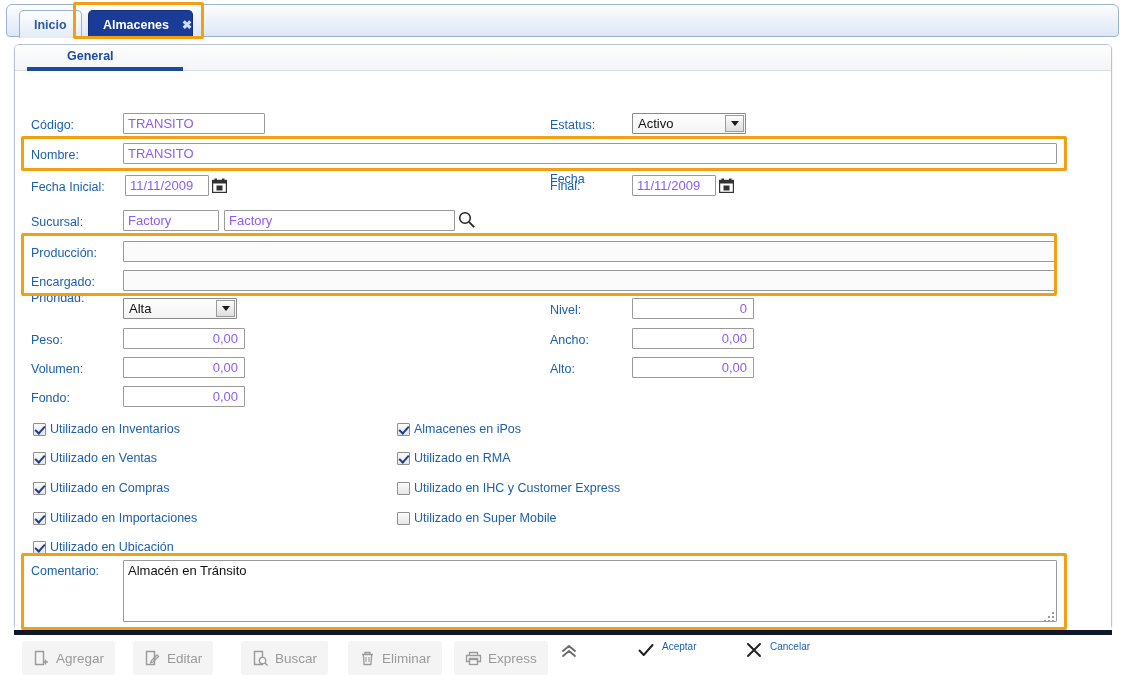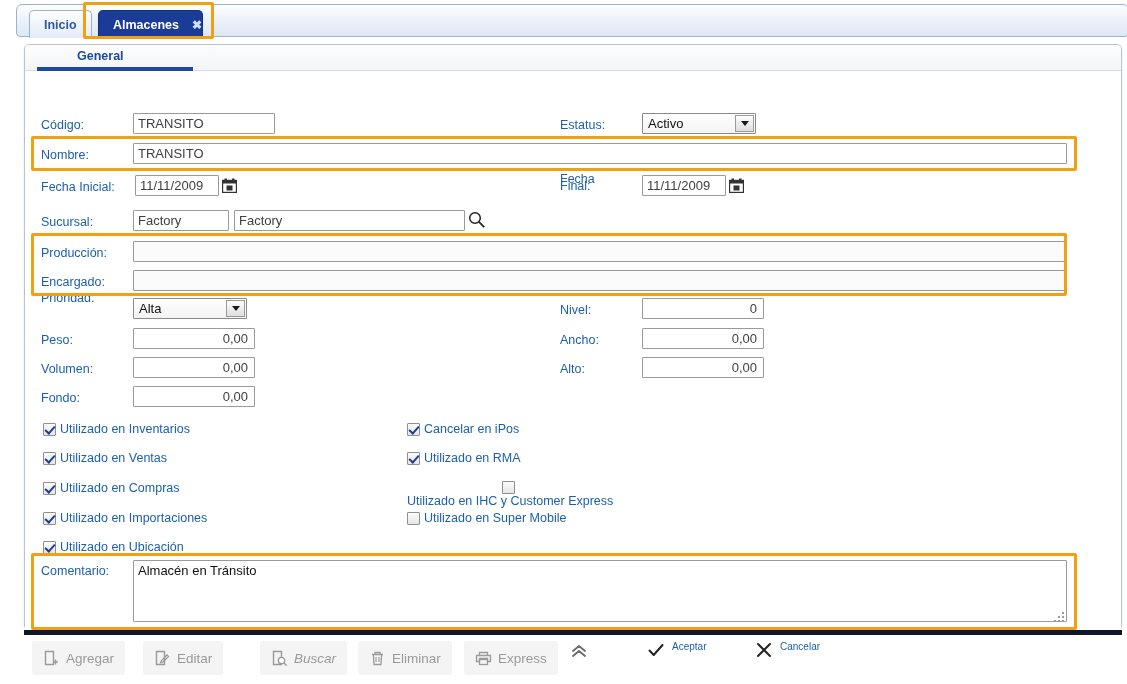--- a/index.html
+++ b/index.html
@@ -7,21 +7,20 @@
     margin: 0; padding: 0;
     width: 1127px; height: 684px;
     background: #ffffff;
     font-family: "Liberation Sans", sans-serif;
     overflow: hidden;
   }
   .app {
     position: absolute; left: 0; top: 0;
     width: 1029px; height: 684px;
     background: #ffffff;
-    margin-left: 10px;
   }
 
   
   .tabstrip {
     position: absolute; left: 6px; top: 4px;
     width: 1113px; height: 33px;
     background: linear-gradient(to bottom, #fdfeff 0%, #eef3fa 45%, #dde7f5 100%);
     border: 1px solid #9db3cc;
     border-radius: 6px 6px 4px 4px;
   }
@@ -96,21 +95,21 @@
     position: absolute;
     font-size: 12.5px; color: #1b5fad;
     white-space: nowrap;
   }
   .inp {
     position: absolute;
     border: 1px solid #9a9a9a;
     background: #ffffff;
     font-family: "Liberation Sans", sans-serif;
     font-size: 13px;
-    color: #404040;
+    color: #8b5cf6;
     padding: 1px 4px;
     height: 21px;
     line-height: 19px;
     border-radius: 1px;
     outline: none;
   }
   .inp.num { text-align: right; padding-right: 6px; }
   .inp.gray { background: #fbfbfb; }
 
   
@@ -359,27 +358,27 @@
         <span class="cbbox on"></span>
         <span>Utilizado en Importaciones</span>
       </label>
       <label class="cb" style="left:18px; top:469px;">
         <span class="cbbox on"></span>
         <span>Utilizado en Ubicación</span>
       </label>
 
       <label class="cb" style="left:382px; top:351px;">
         <span class="cbbox on"></span>
-        <span>Cancelar en iPos</span>
+        <span>Almacenes en iPos</span>
       </label>
       <label class="cb" style="left:382px; top:380px;">
         <span class="cbbox on"></span>
         <span>Utilizado en RMA</span>
       </label>
-      <label class="cb" style="left:382px; top:410px;flex-direction:column;">
+      <label class="cb" style="left:382px; top:410px;">
         <span class="cbbox"></span>
         <span>Utilizado en IHC y Customer Express</span>
       </label>
       <label class="cb" style="left:382px; top:440px;">
         <span class="cbbox"></span>
         <span>Utilizado en Super Mobile</span>
       </label>
 
       <div class="lbl" style="left:16px; top:493px;">Comentario:</div>
       <textarea class="ta" style="left: 108px; top: 489px; width: 934px; height: 62px;">Almacén en Tránsito</textarea>
@@ -415,21 +414,21 @@
     <div class="tbtn" style="left:119px;">
       <span class="ic">
         <svg width="17" height="17" viewBox="0 0 17 17">
           <path d="M2.5 1.5h8v13h-8z" fill="none" stroke="#9a9a9a" stroke-width="1.4"></path>
           <path d="M14.5 6.5l-5.5 5.5-2.3.8.8-2.3 5.5-5.5z" fill="none" stroke="#9a9a9a" stroke-width="1.3"></path>
         </svg>
       </span>
       <span>Editar</span>
     </div>
 
-    <div class="tbtn" style="left:236px;font-style:italic;">
+    <div class="tbtn" style="left:227px;">
       <span class="ic">
         <svg width="17" height="17" viewBox="0 0 17 17">
           <path d="M2.5 1.5h8v13h-8z" fill="none" stroke="#9a9a9a" stroke-width="1.4"></path>
           <circle cx="10.5" cy="10.5" r="3.2" fill="#fff" stroke="#9a9a9a" stroke-width="1.3"></circle>
           <line x1="12.9" y1="12.9" x2="15.6" y2="15.6" stroke="#9a9a9a" stroke-width="1.4"></line>
         </svg>
       </span>
       <span>Buscar</span>
     </div>
 

